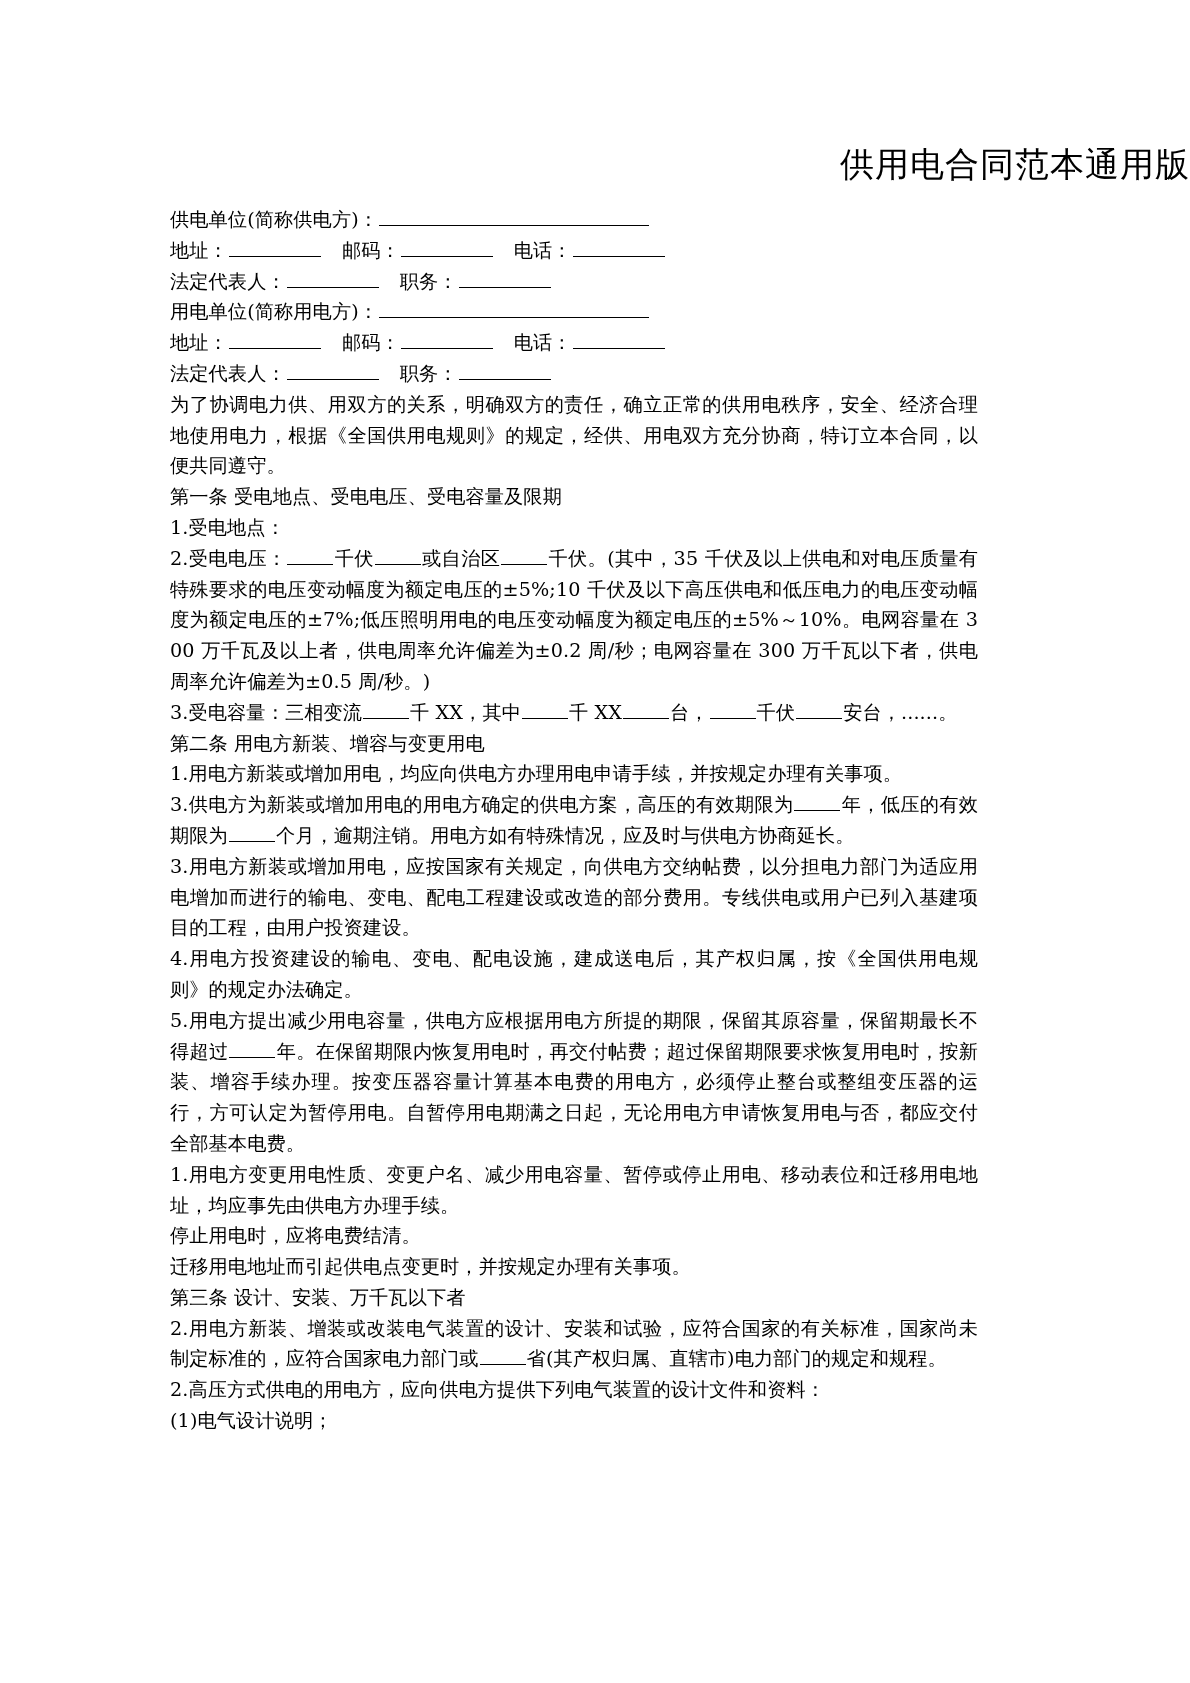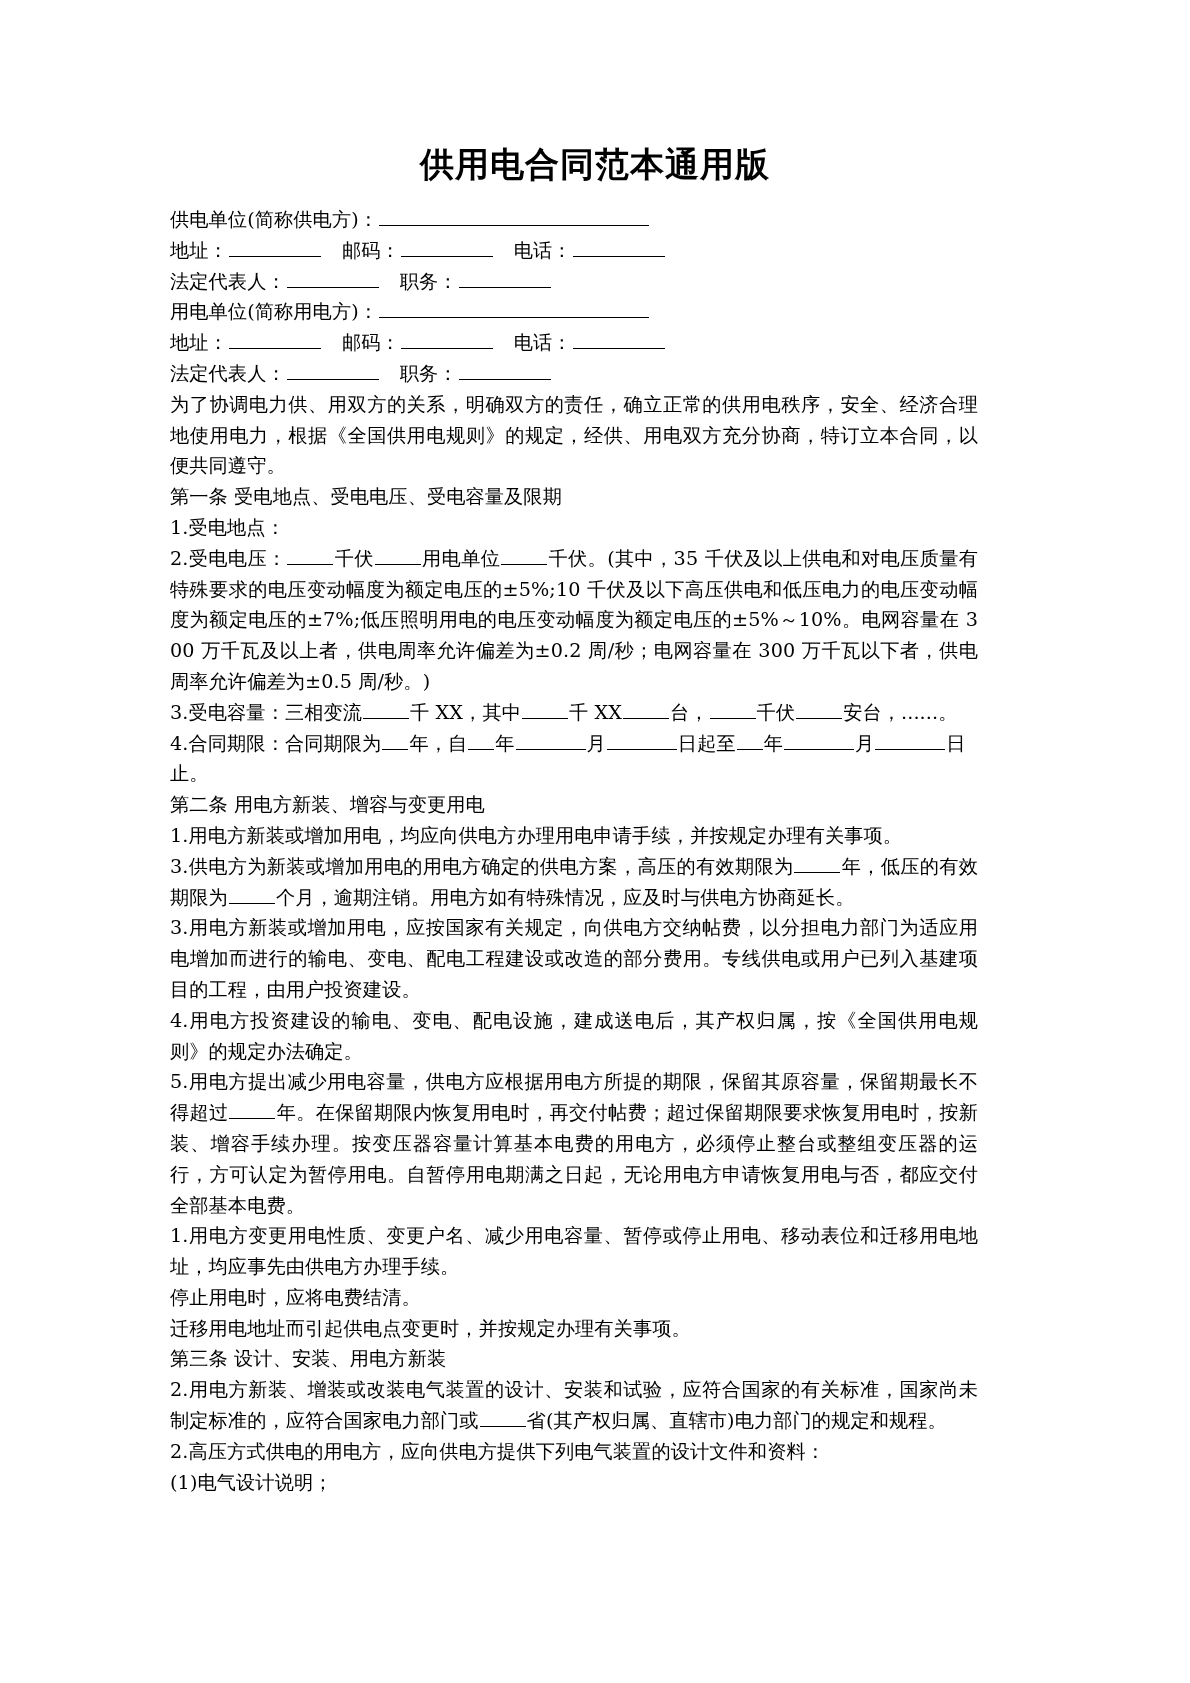--- a/index.html
+++ b/index.html
@@ -19,23 +19,23 @@
     width: 1190px;
     height: 1683px;
     background: #ffffff;
     box-sizing: border-box;
   }
   .doc-title {
     position: absolute;
     left: 0;
     top: 142px;
     width: 1190px;
-    text-align: center;
+    text-align: right;
     font-size: 34px;
-    font-weight: bold;
+    font-weight: normal;
     letter-spacing: 1px;
     font-family: "DejaVu Serif", "Liberation Serif", serif;
   }
   .body-block {
     position: absolute;
     left: 170px;
     top: 205px;
     width: 808px;
   }
   .para {
@@ -97,30 +97,27 @@
       <span>法定代表人：</span><span class="blank b-l"></span><span class="sp"></span><span>职务：</span><span class="blank b-l"></span>
     </p>
 
     <p class="para">为了协调电力供、用双方的关系，明确双方的责任，确立正常的供用电秩序，安全、经济合理地使用电力，根据《全国供用电规则》的规定，经供、用电双方充分协商，特订立本合同，以便共同遵守。</p>
 
     <p class="para nojust">第一条 受电地点、受电电压、受电容量及限期</p>
 
     <p class="para nojust">1.受电地点：</p>
 
     <p class="para">
-      <span>2.受电电压：</span><span class="blank b-s"></span><span>千伏</span><span class="blank b-s"></span><span>用电单位</span><span class="blank b-s"></span><span>千伏。(其中，35 千伏及以上供电和对电压质量有特殊要求的电压变动幅度为额定电压的±5%;10 千伏及以下高压供电和低压电力的电压变动幅度为额定电压的±7%;低压照明用电的电压变动幅度为额定电压的±5%～10%。电网容量在 300 万千瓦及以上者，供电周率允许偏差为±0.2 周/秒；电网容量在 300 万千瓦以下者，供电周率允许偏差为±0.5 周/秒。)</span>
+      <span>2.受电电压：</span><span class="blank b-s"></span><span>千伏</span><span class="blank b-s"></span><span>或自治区</span><span class="blank b-s"></span><span>千伏。(其中，35 千伏及以上供电和对电压质量有特殊要求的电压变动幅度为额定电压的±5%;10 千伏及以下高压供电和低压电力的电压变动幅度为额定电压的±7%;低压照明用电的电压变动幅度为额定电压的±5%～10%。电网容量在 300 万千瓦及以上者，供电周率允许偏差为±0.2 周/秒；电网容量在 300 万千瓦以下者，供电周率允许偏差为±0.5 周/秒。)</span>
     </p>
 
     <p class="para nojust">
       <span>3.受电容量：三相变流</span><span class="blank b-s"></span><span>千 XX，其中</span><span class="blank b-s"></span><span>千 XX</span><span class="blank b-s"></span><span>台，</span><span class="blank b-s"></span><span>千伏</span><span class="blank b-s"></span><span>安台，......。</span>
     </p>
 
-    <p class="para nojust">
-      <span>4.合同期限：合同期限为</span><span class="blank b-xs"></span><span>年，自</span><span class="blank b-xs"></span><span>年</span><span class="blank b-m"></span><span>月</span><span class="blank b-m"></span><span>日起至</span><span class="blank b-xs"></span><span>年</span><span class="blank b-m"></span><span>月</span><span class="blank b-m"></span><span>日止。</span>
-    </p>
 
     <p class="para nojust">第二条 用电方新装、增容与变更用电</p>
 
     <p class="para nojust">1.用电方新装或增加用电，均应向供电方办理用电申请手续，并按规定办理有关事项。</p>
 
     <p class="para">
       <span>3.供电方为新装或增加用电的用电方确定的供电方案，高压的有效期限为</span><span class="blank b-s"></span><span>年，低压的有效期限为</span><span class="blank b-s"></span><span>个月，逾期注销。用电方如有特殊情况，应及时与供电方协商延长。</span>
     </p>
 
     <p class="para">3.用电方新装或增加用电，应按国家有关规定，向供电方交纳帖费，以分担电力部门为适应用电增加而进行的输电、变电、配电工程建设或改造的部分费用。专线供电或用户已列入基建项目的工程，由用户投资建设。</p>
@@ -130,21 +127,21 @@
     <p class="para">
       <span>5.用电方提出减少用电容量，供电方应根据用电方所提的期限，保留其原容量，保留期最长不得超过</span><span class="blank b-s"></span><span>年。在保留期限内恢复用电时，再交付帖费；超过保留期限要求恢复用电时，按新装、增容手续办理。按变压器容量计算基本电费的用电方，必须停止整台或整组变压器的运行，方可认定为暂停用电。自暂停用电期满之日起，无论用电方申请恢复用电与否，都应交付全部基本电费。</span>
     </p>
 
     <p class="para">1.用电方变更用电性质、变更户名、减少用电容量、暂停或停止用电、移动表位和迁移用电地址，均应事先由供电方办理手续。</p>
 
     <p class="para nojust">停止用电时，应将电费结清。</p>
 
     <p class="para nojust">迁移用电地址而引起供电点变更时，并按规定办理有关事项。</p>
 
-    <p class="para nojust">第三条 设计、安装、用电方新装</p>
+    <p class="para nojust">第三条 设计、安装、万千瓦以下者</p>
 
     <p class="para">
       <span>2.用电方新装、增装或改装电气装置的设计、安装和试验，应符合国家的有关标准，国家尚未制定标准的，应符合国家电力部门或</span><span class="blank b-s"></span><span>省(其产权归属、直辖市)电力部门的规定和规程。</span>
     </p>
 
     <p class="para nojust">2.高压方式供电的用电方，应向供电方提供下列电气装置的设计文件和资料：</p>
 
     <p class="para nojust">(1)电气设计说明；</p>
 
   </div>

